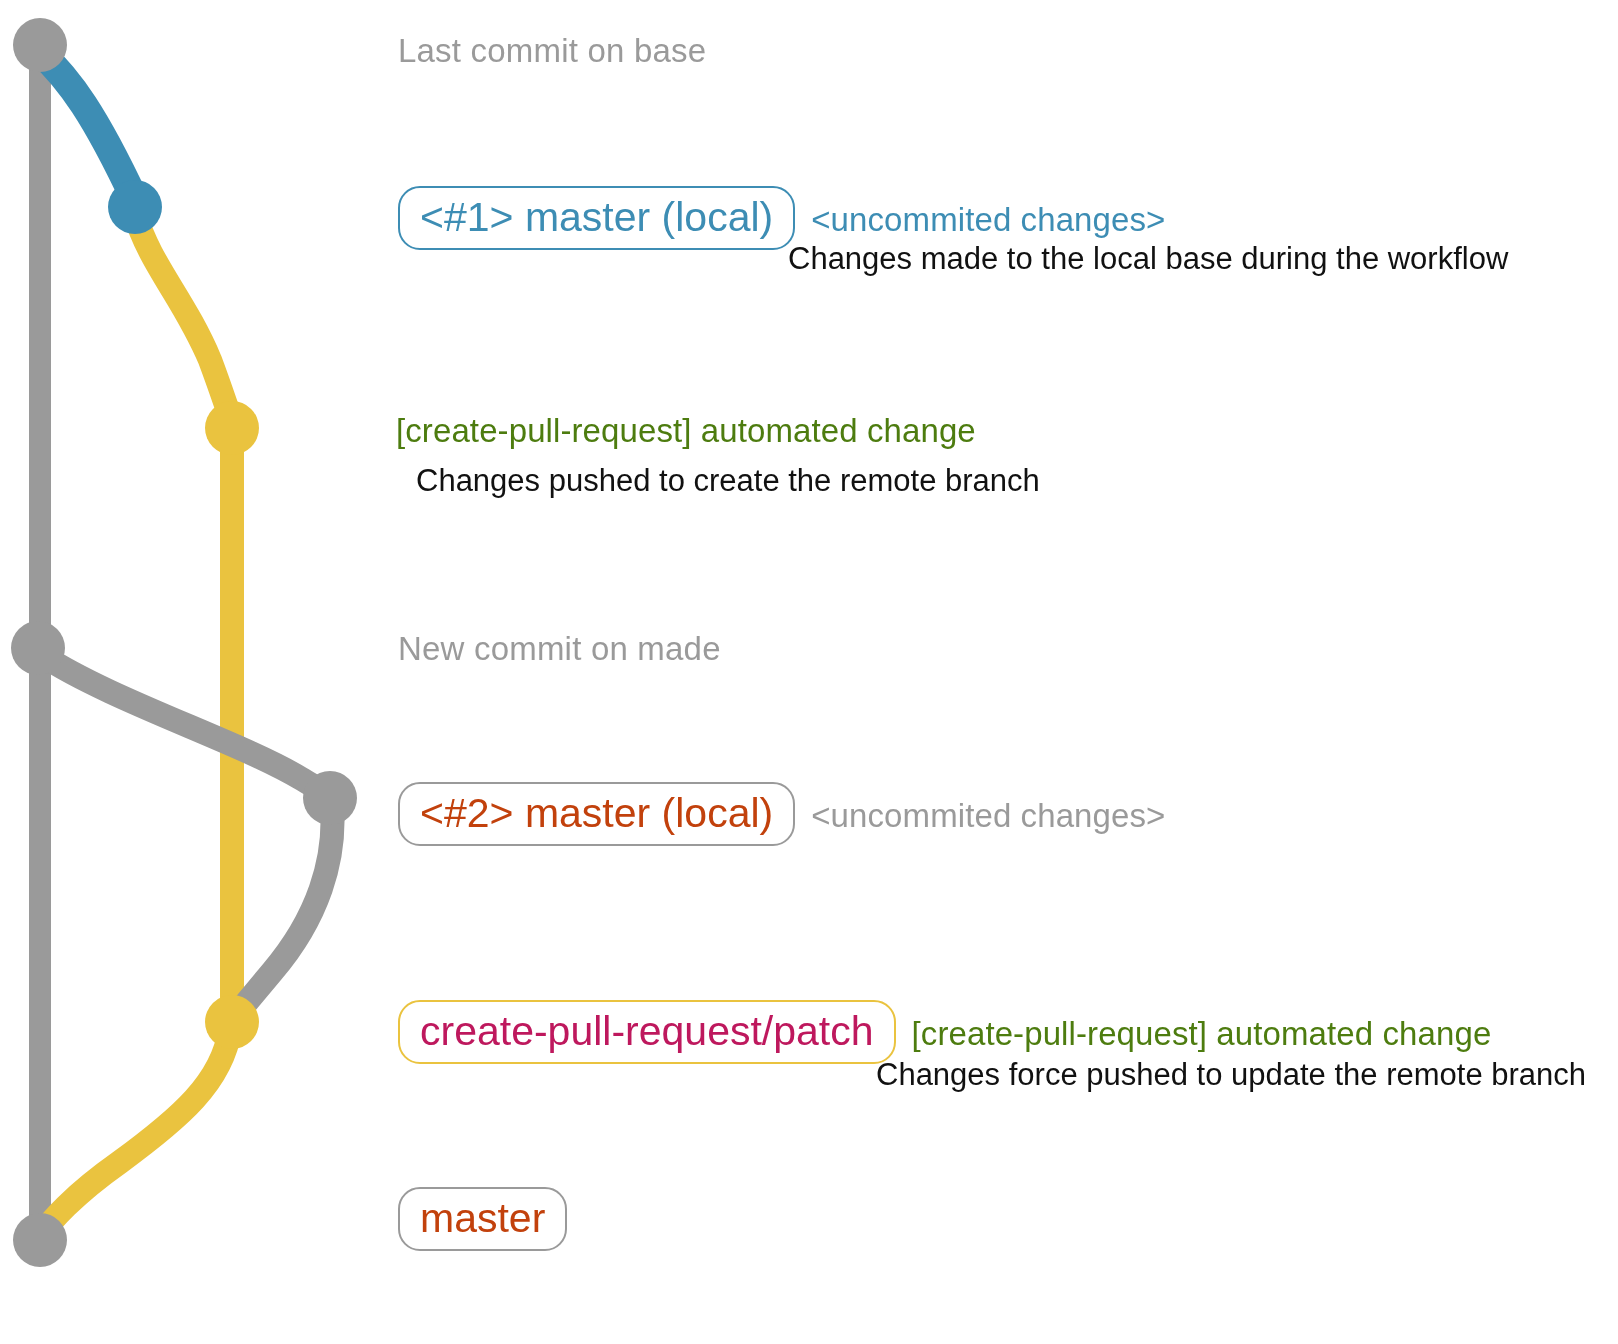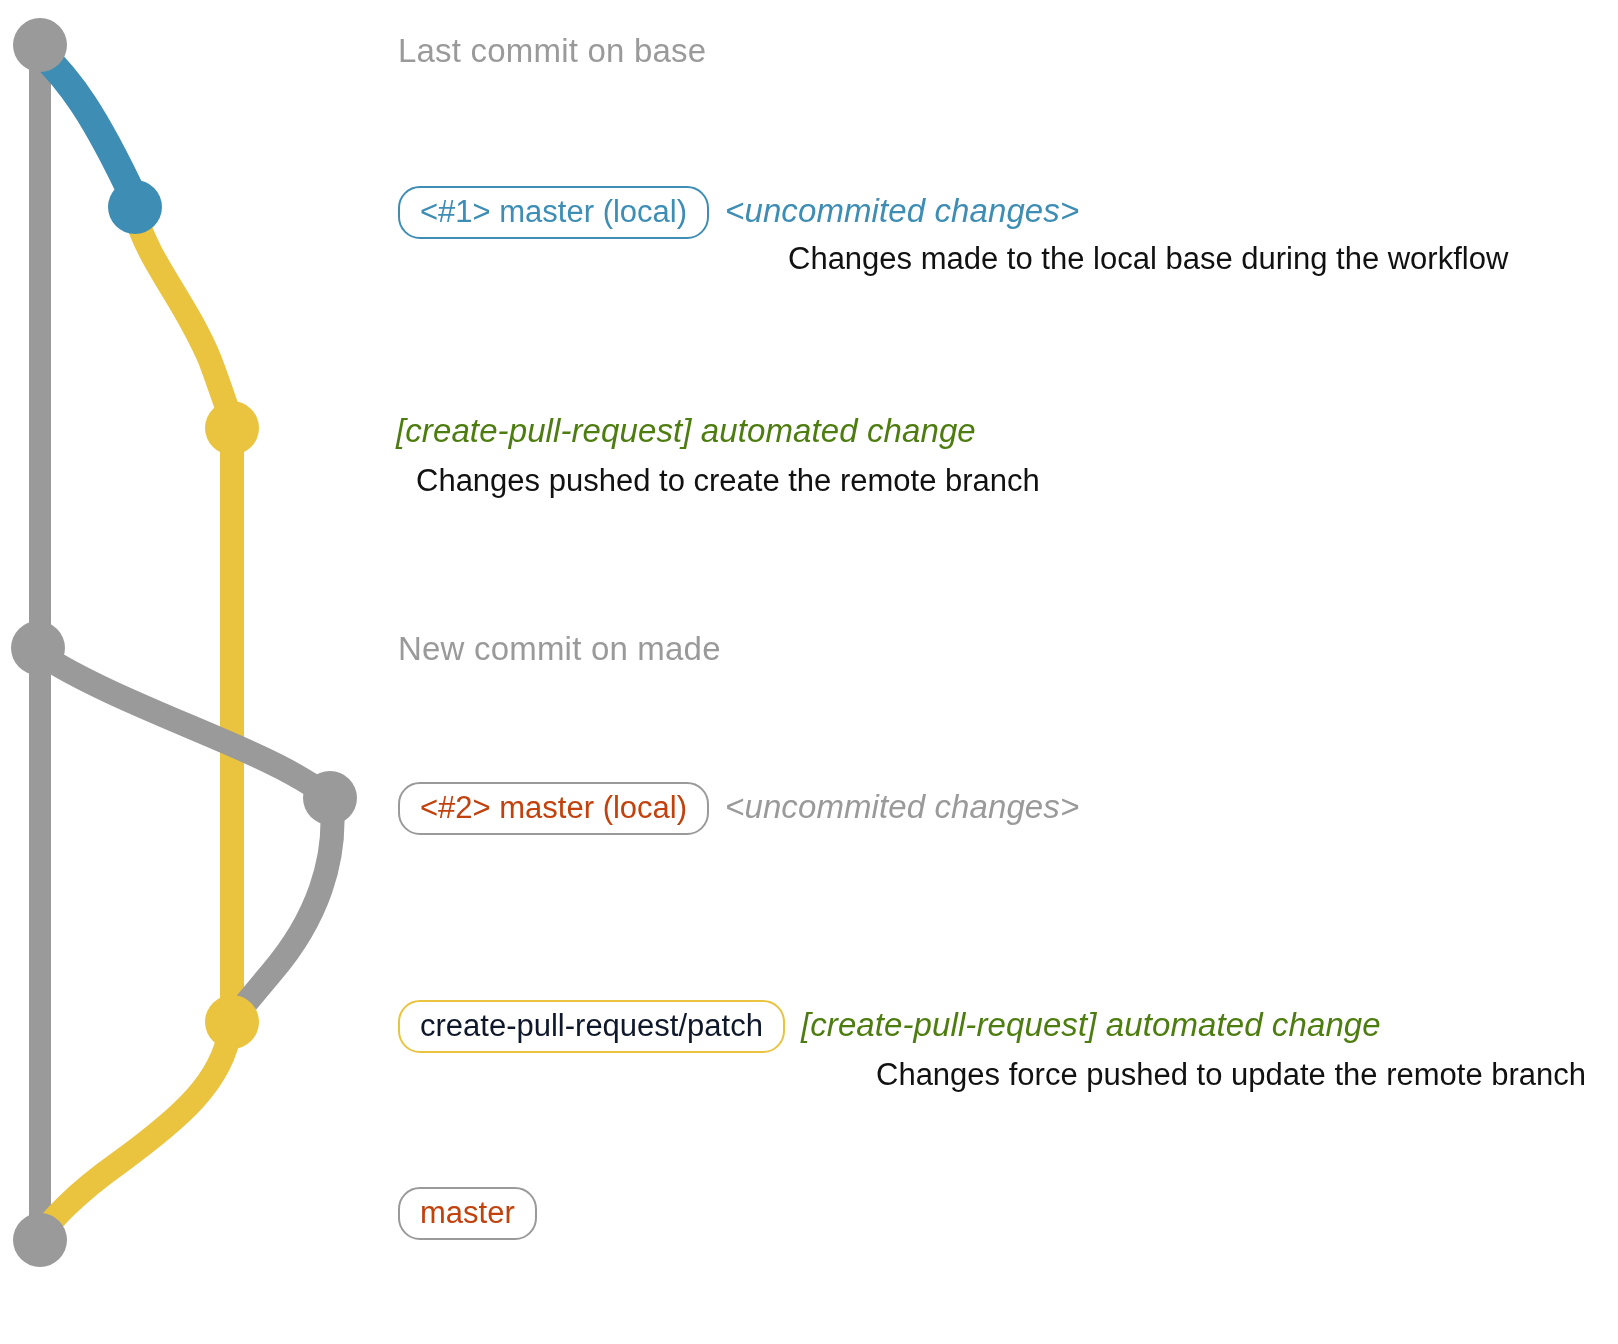--- a/index.html
+++ b/index.html
@@ -38,35 +38,34 @@
     letter-spacing: 0.2px;
   }
 
   
   .badge {
     display: inline-block;
     border: 2px solid #0f172a;
     border-radius: 22px;
     padding: 7px 20px 9px 20px;
     font-family: "Liberation Sans", sans-serif;
-    font-size: 31px;
+    font-size: 41px;
     line-height: 1.08;
     color: #9a9a9a;
     background: transparent;
   }
   .badge.blue   { border-color: #3d8db4; color: #3d8db4; }
-  .badge.yellow { border-color: #eac33f; color: #0f172a; }
+  .badge.yellow { border-color: #eac33f; color: #be185d; }
   .badge.gray   { border-color: #9a9a9a; color: #c2410c; }
 
   
   .subject {
     font-family: "Liberation Sans", sans-serif;
     font-size: 33px;
     letter-spacing: 0.1px;
-    font-style: italic;
   }
   .subject.blue   { color: #3d8db4; }
   .subject.yellow { color: #4d7c0f; }
   .subject.gray   { color: #9a9a9a; }
 
   
   .desc {
     position: absolute;
     font-family: Liberation Sans, sans-serif;
     font-size: 31px;

